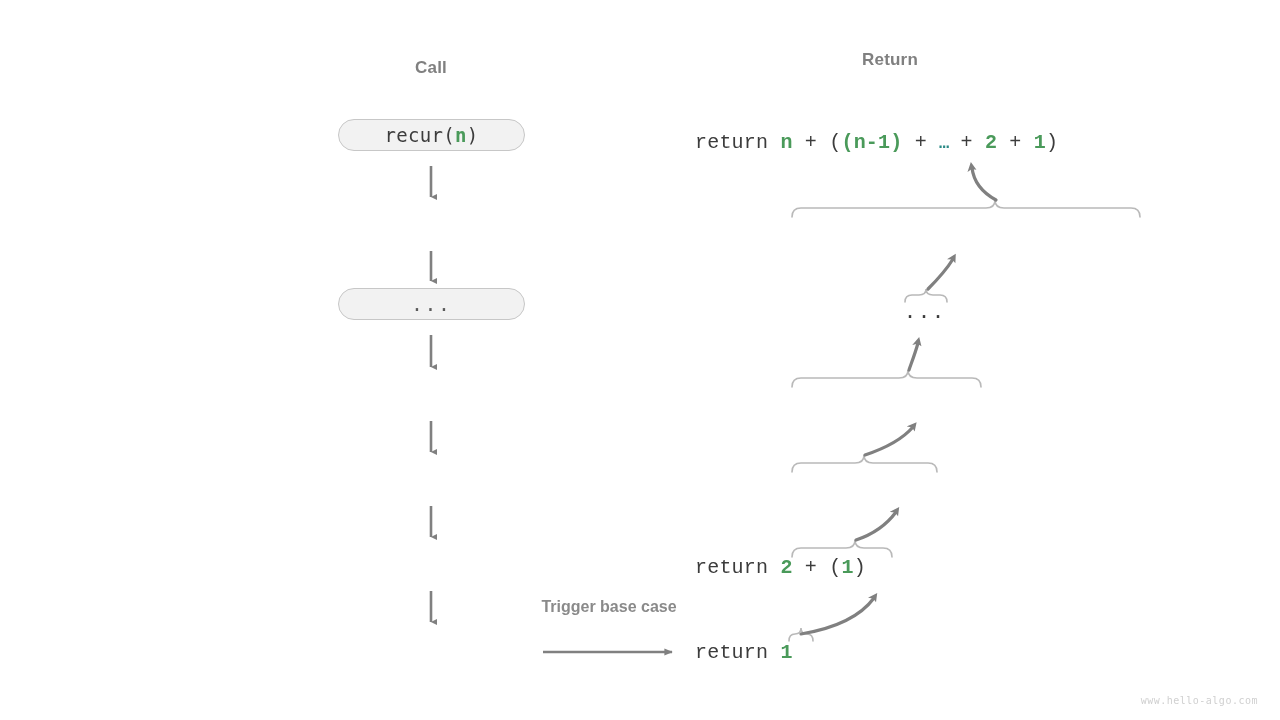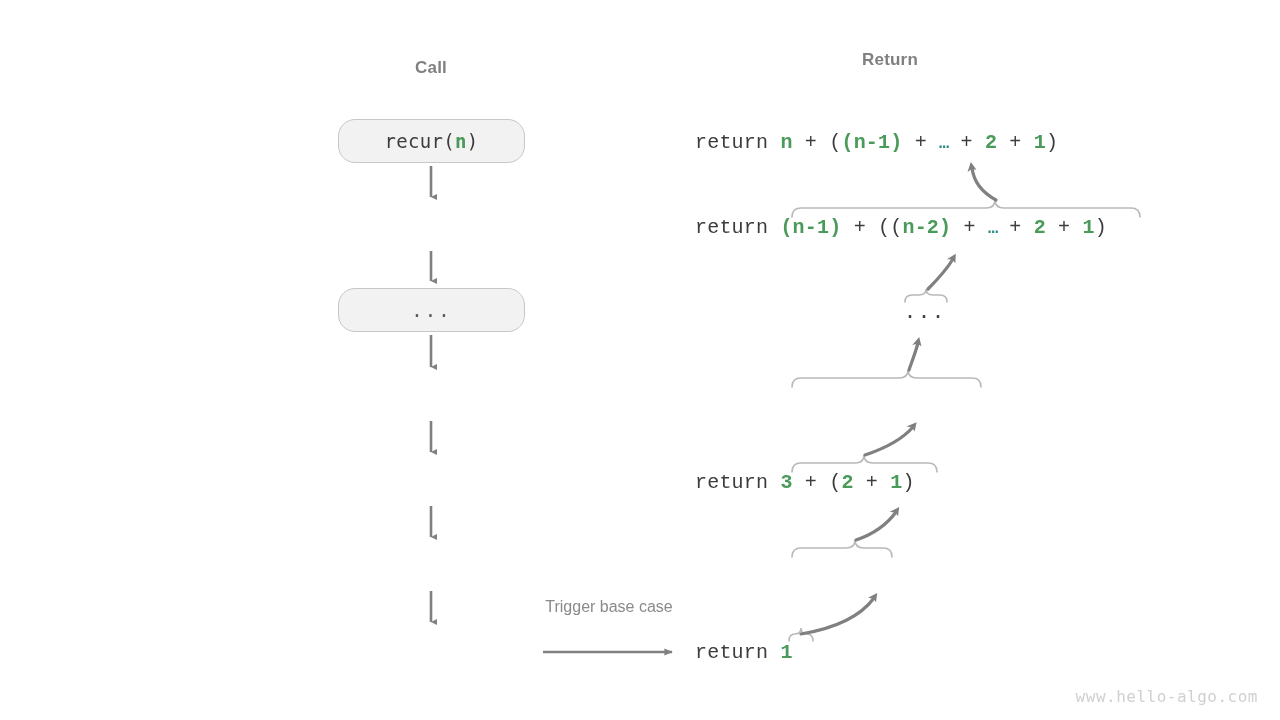--- a/index.html
+++ b/index.html
@@ -30,21 +30,21 @@
     white-space: nowrap;
     transform: translateX(-50%);
   }
   #header-call  { left: 431px; top: 50px; margin-top: 8px; }
   #header-return{ left: 890px; top: 50px; }
 
   .call-box {
     position: absolute;
     left: 338px;
     width: 187px;
-    height: 44px;
+    height: 32px;
     box-sizing: border-box;
     background: #f2f2f2;
     border: 1.6px solid #c7c7c7;
     border-radius: 17px;
     display: flex;
     align-items: center;
     justify-content: center;
     font-family: "DejaVu Sans Mono", monospace;
     font-size: 19px;
     color: #3c3c3c;
@@ -78,32 +78,32 @@
     color: #3c3c3c;
     letter-spacing: 2px;
   }
 
   .trigger-label {
     position: absolute;
     left: 609px;
     top: 598px;
     transform: translateX(-50%);
     font-family: "Liberation Sans", sans-serif;
-    font-weight: normal;
+    font-weight: bold;
     font-size: 16px;
     color: #8a8a8a;
     white-space: nowrap;
   }
 
   #watermark {
     position: absolute;
     right: 22px;
     bottom: 14px;
     font-family: "DejaVu Sans Mono", monospace;
-    font-size: 16px;
+    font-size: 10px;
     color: #d0d0d0;
     letter-spacing: 0.5px;
   }
   svg { overflow: visible; }
 </style>
 </head>
 <body>
 
 <div id="stage">
 
@@ -163,31 +163,28 @@
       <path d="M865,455 C880,450 900,442 913,427"></path>
       <path d="M856,540 C871,535 885,527 896,512"></path>
       <path d="M801,634 C825,630 857,621 874,598"></path>
     </g>
   </svg>
 
   <div class="ret-line" style="top:142px">
     <span class="kw">return</span><span>&nbsp;</span><span class="g">n</span><span class="op">&nbsp;+&nbsp;(</span><span class="g">(n-1)</span><span class="op">&nbsp;+&nbsp;</span><span class="el">…</span><span class="op">&nbsp;+&nbsp;</span><span class="g">2</span><span class="op">&nbsp;+&nbsp;</span><span class="g">1</span><span class="op">)</span>
   </div>
 
-  <div class="ret-line" style="top:227px">
-    <span class="kw">return</span><span>&nbsp;</span><span class="g">(n-1)</span><span class="op">&nbsp;+&nbsp;((</span><span class="g">n-2)</span><span class="op">&nbsp;+&nbsp;</span><span class="el">…</span><span class="op">&nbsp;+&nbsp;</span><span class="g">2</span><span class="op">&nbsp;+&nbsp;</span><span class="g">1</span><span class="op">)</span>
-  </div>
 
   <div class="mid-dots">...</div>
 
 
-  <div class="ret-line" style="top:482px">
-    <span class="kw">return</span><span>&nbsp;</span><span class="g">3</span><span class="op">&nbsp;+&nbsp;(</span><span class="g">2</span><span class="op">&nbsp;+&nbsp;</span><span class="g">1</span><span class="op">)</span>
+
+  <div class="ret-line" style="top:567px">
+    <span class="kw">return</span><span>&nbsp;</span><span class="g">2</span><span class="op">&nbsp;+&nbsp;(</span><span class="g">1</span><span class="op">)</span>
   </div>
-
 
   <div class="ret-line" style="top:652px">
     <span class="kw">return</span><span>&nbsp;</span><span class="g">1</span>
   </div>
 
   <div class="trigger-label">Trigger base case</div>
 
   <div id="watermark">www.hello-algo.com</div>
 </div>
 

